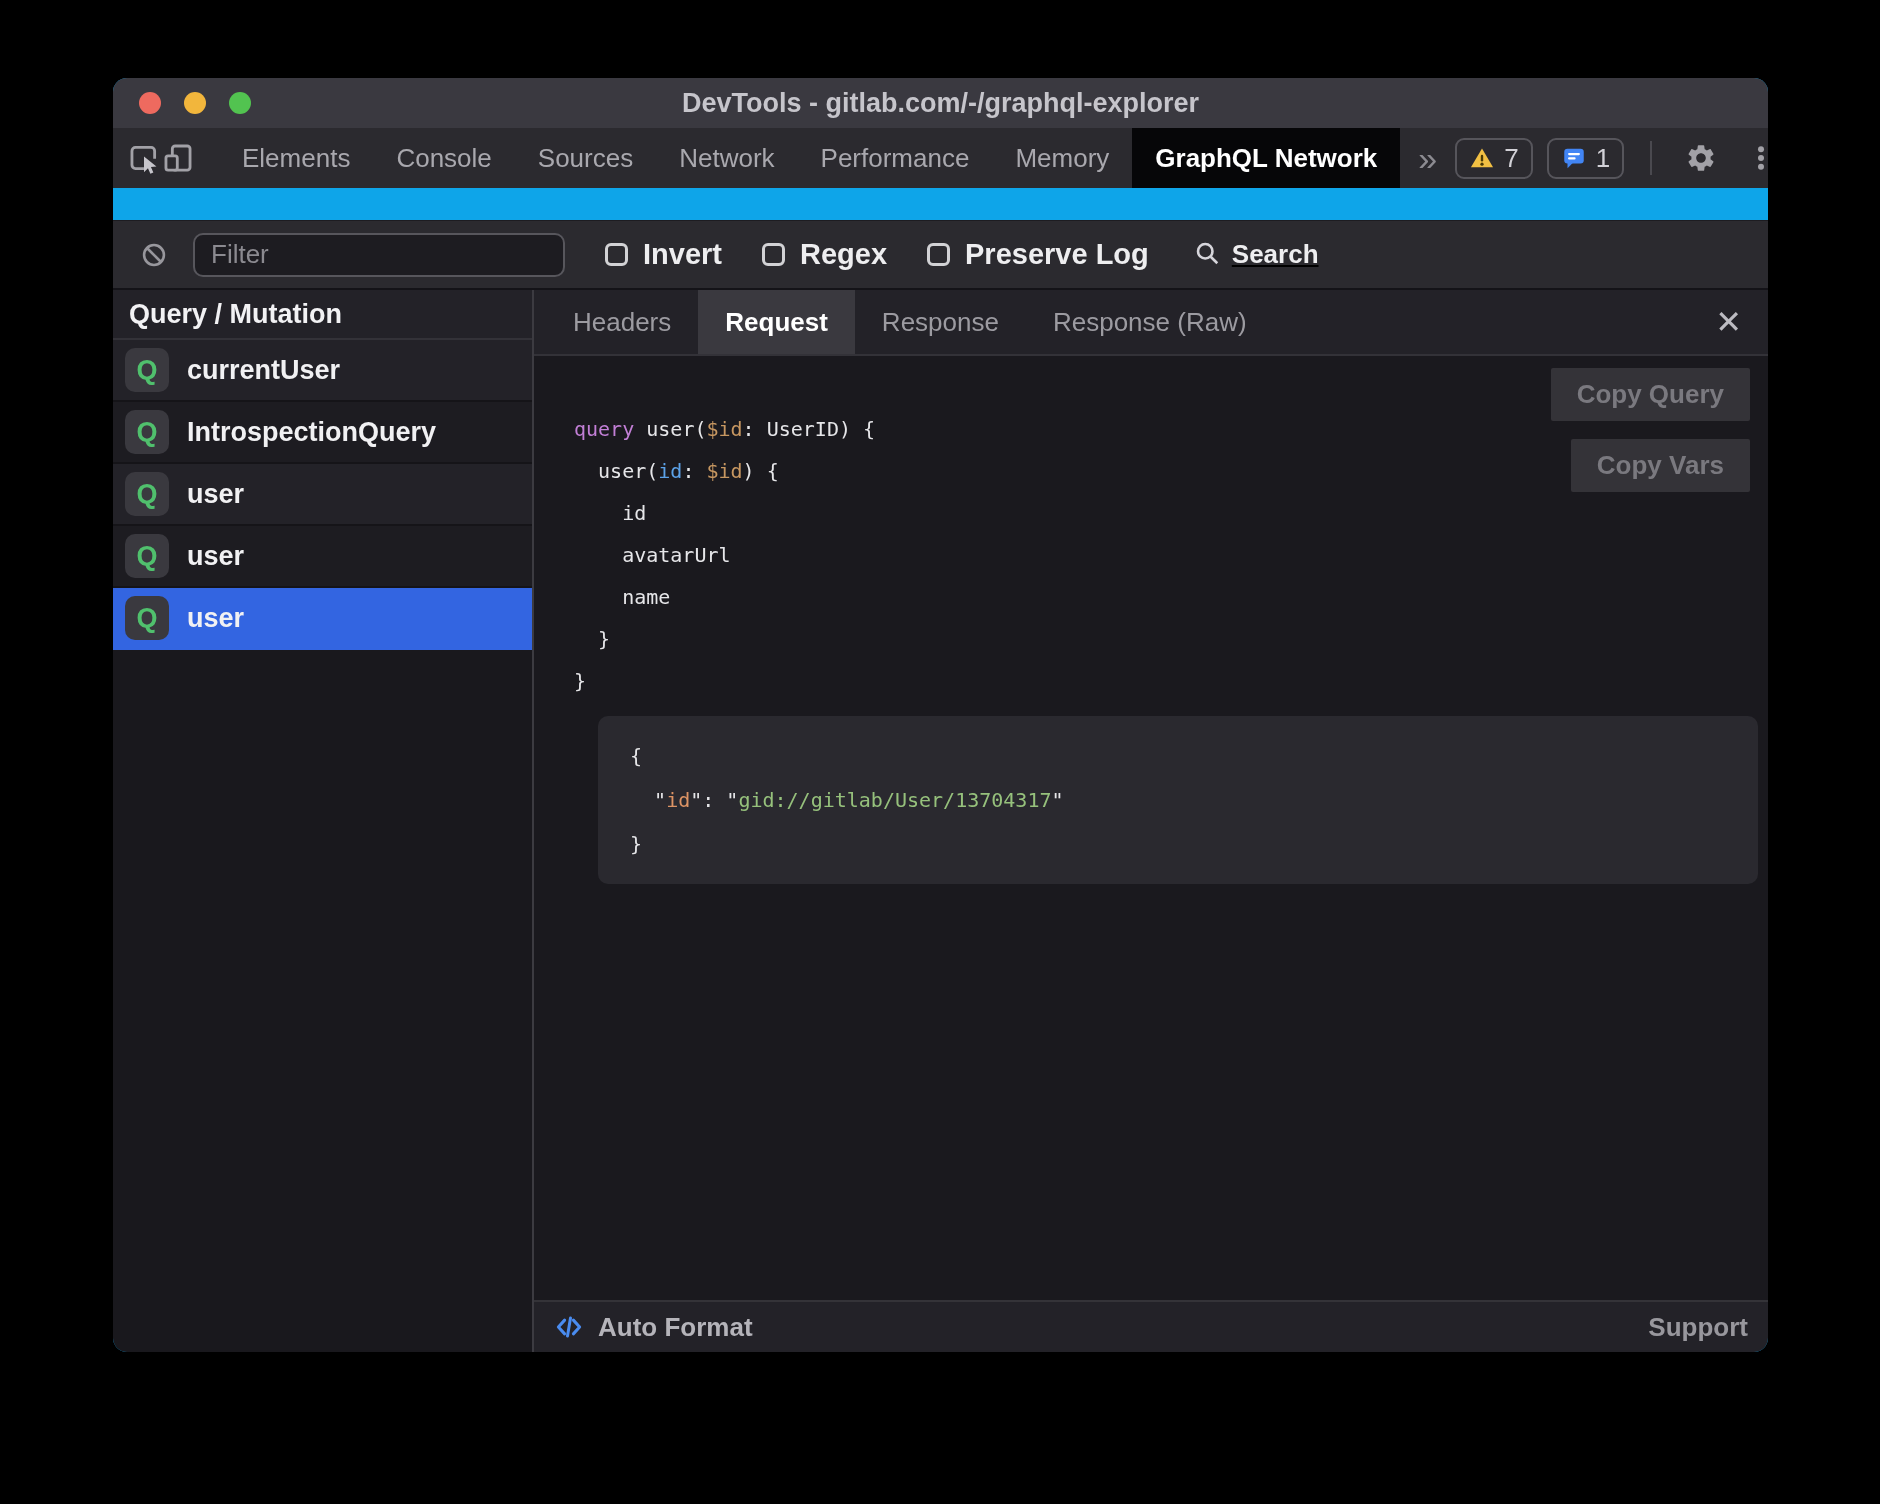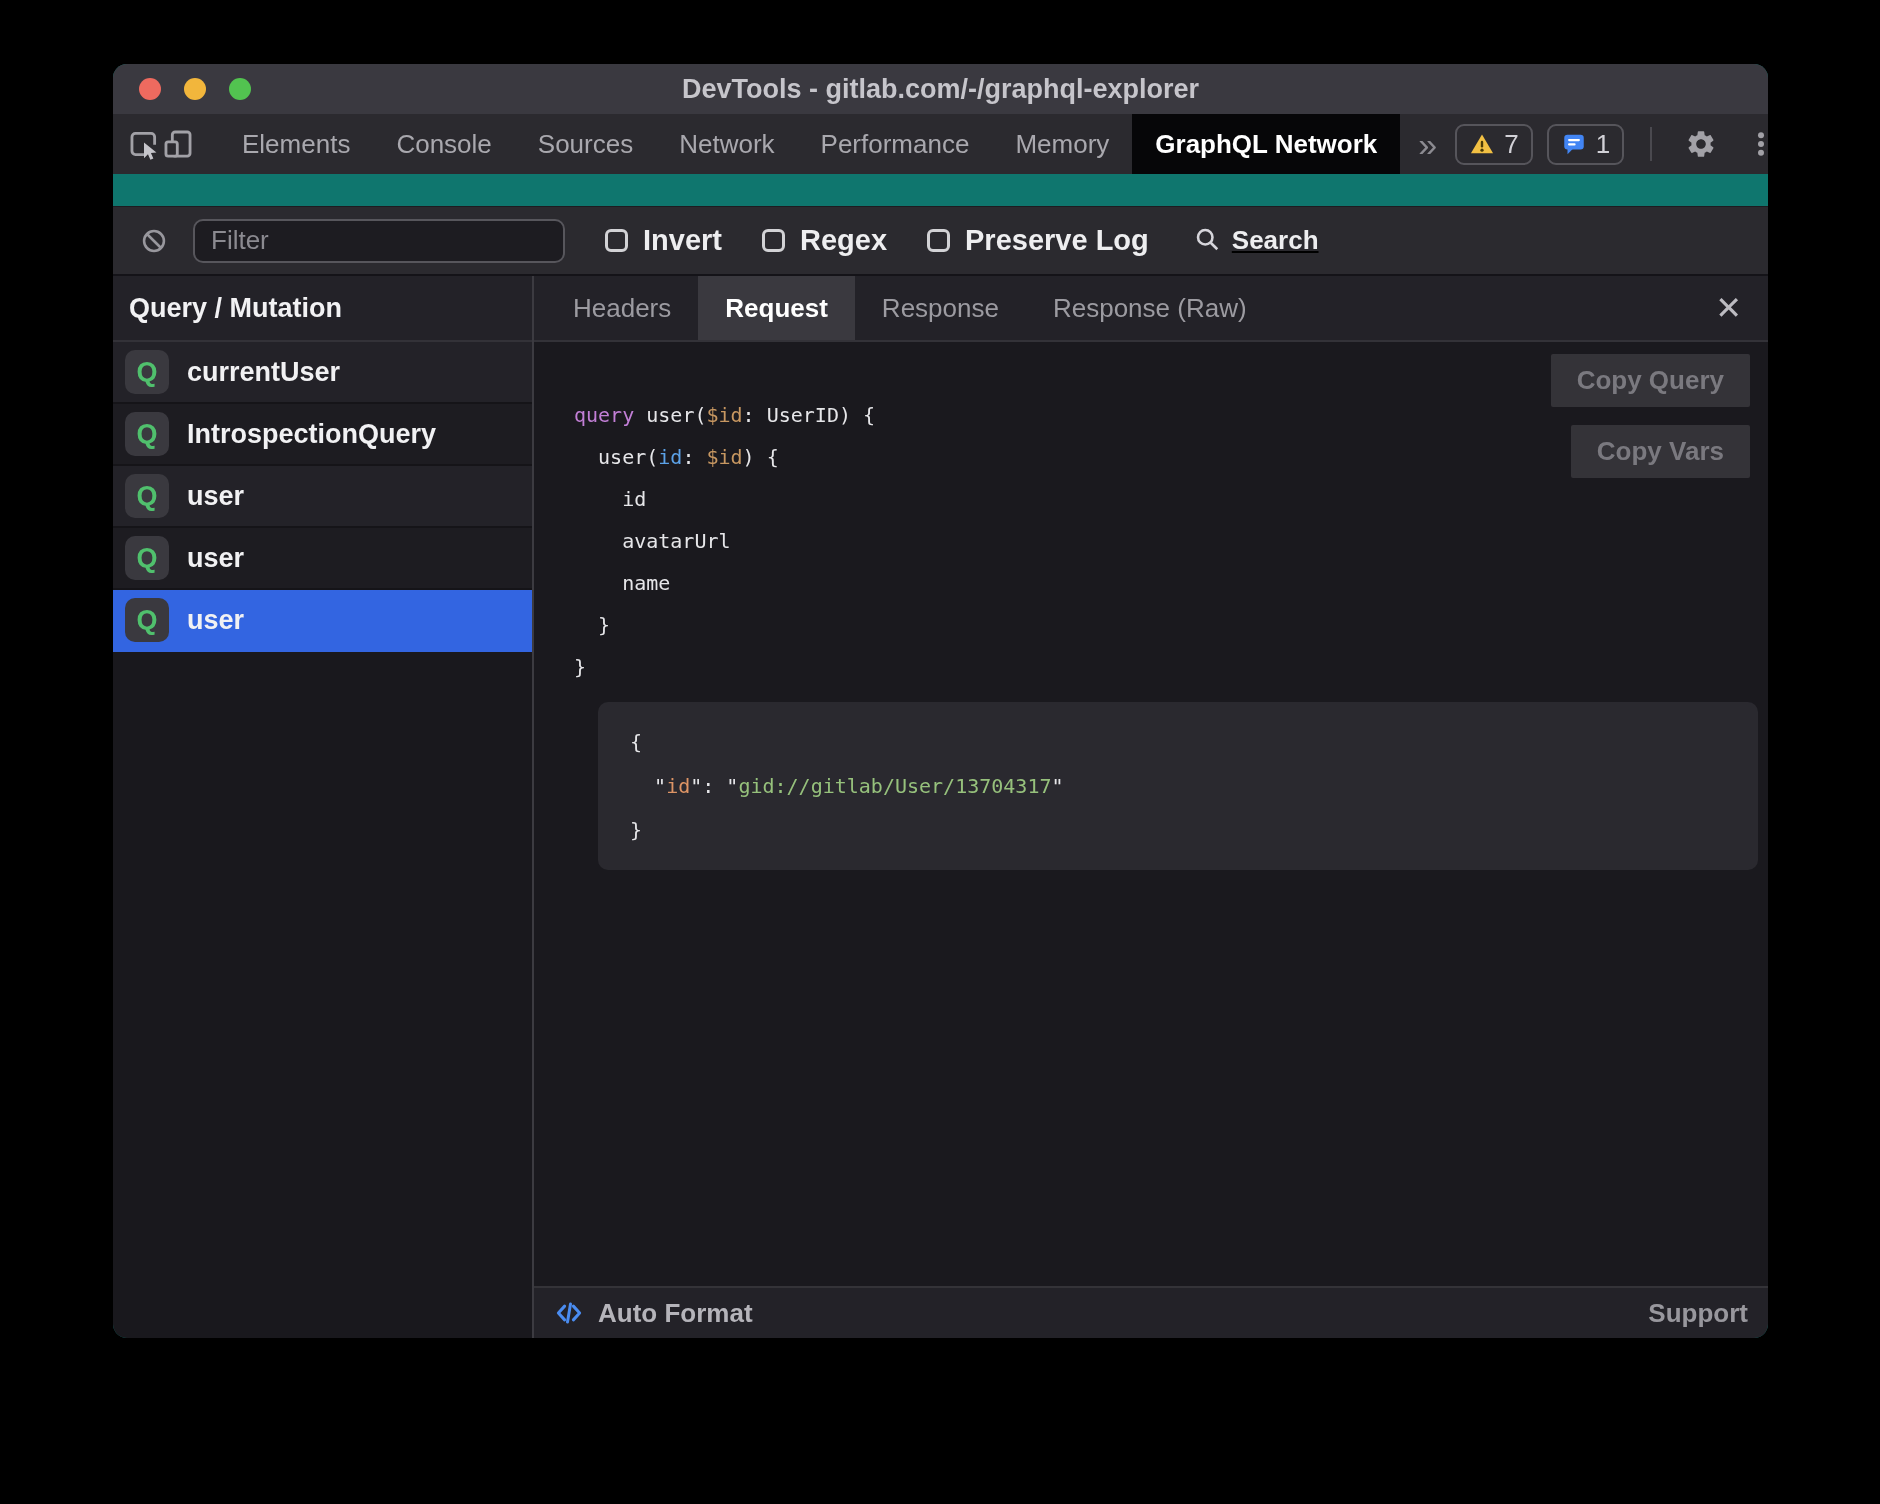--- a/index.html
+++ b/index.html
@@ -1,20 +1,20 @@
 <!DOCTYPE html>
 <html style="--accent-blue: #3365e1; --q-green: #50c06d; --warning-yellow: #f2c043; --bubble-blue: #4285f4; --footer-icon-blue: #4a8cf0; --traffic-red: #ee6a5f; --traffic-yellow: #f2b63c; --traffic-green: #52c350; --syntax-keyword: #c27fd6; --syntax-variable: #c79761; --syntax-property: #5ca2e8; --syntax-string: #96c17c; --syntax-key: #dd9465;"><head>
 <meta charset="utf-8">
 <style>
   * { margin:0; padding:0; box-sizing:border-box; }
   html,body { width:1880px; height:1504px; background:#000; overflow:hidden;
               font-family:"Liberation Sans", sans-serif; }
 
-  .window { position:absolute; left:113px; top:64px; width:1655px; height:1274px;
-            border-radius:14px; background:#0f766e; overflow:hidden;
+  .window { position:absolute; left:113px; top:78px; width:1655px; height:1274px;
+            border-radius:14px; background:#0ea5e9; overflow:hidden;
             display:flex; flex-direction:column; }
 
   
   .titlebar { height:50px; flex:0 0 auto; background:#3a3940; position:relative;
               display:flex; align-items:center; justify-content:center; }
   .lights { position:absolute; left:26px; top:0; height:100%; display:flex; align-items:center; gap:23px; }
   .light { width:22px; height:22px; border-radius:50%; }
   .light.red    { background:var(--traffic-red,#ee6a5f); }
   .light.yellow { background:var(--traffic-yellow,#f2b63c); }
   .light.green  { background:var(--traffic-green,#52c350); }
@@ -45,21 +45,21 @@
   .cb-box { width:23px; height:23px; border:3px solid #d2d2d5; border-radius:6px; background:transparent; }
   .cb-label { font-size:29px; font-weight:600; color:#eeeef0; }
   .search-group { display:flex; margin-left:44px; gap:11px;text-decoration:underline; }
   .search-label { font-size:26px; font-weight:600; color:#eeeef0; }
 
   
   .main { flex:1; display:flex; min-height:0; }
 
   .left { width:421px; flex:0 0 auto; background:#19181d; border-right:2px solid #3c3b41;
           display:flex; flex-direction:column; }
-  .left-header { height:66px; flex:0 0 auto; background:#232228; border-bottom:2px solid #333238;
+  .left-header { height:50px; flex:0 0 auto; background:#232228; border-bottom:2px solid #333238;
                  display:flex; align-items:center; padding-left:16px;
                  font-size:27px; font-weight:700; color:#f2f2f4; }
   .side-row { height:62px; flex:0 0 auto; display:flex; align-items:center; padding-left:12px;
               gap:18px; background:#232228; border-bottom:2px solid #151418; }
   .side-row:nth-child(even) { background:#1d1c21; }
   .side-row.selected { background:var(--accent-blue,#3365e1); border-bottom-color:var(--accent-blue,#3365e1); }
   .q-badge { width:44px; height:44px; border-radius:10px; background:#3a393f; flex:0 0 auto;
              display:flex; align-items:center; justify-content:center;
              font-size:27px; font-weight:700; color:var(--q-green,#50c06d); }
   .row-label { font-size:27px; font-weight:700; color:#f1f1f3; white-space:nowrap; }

